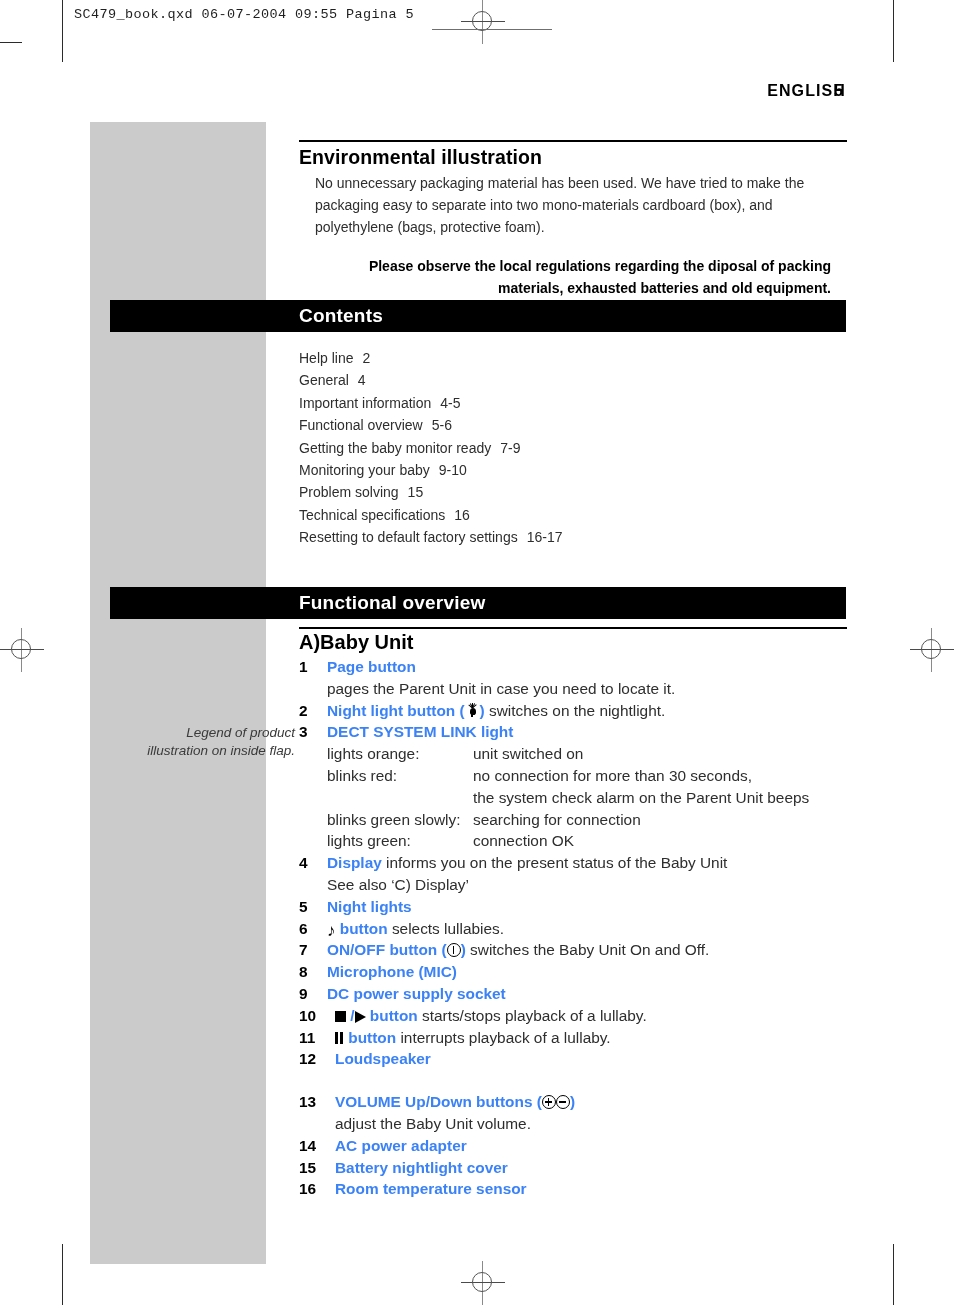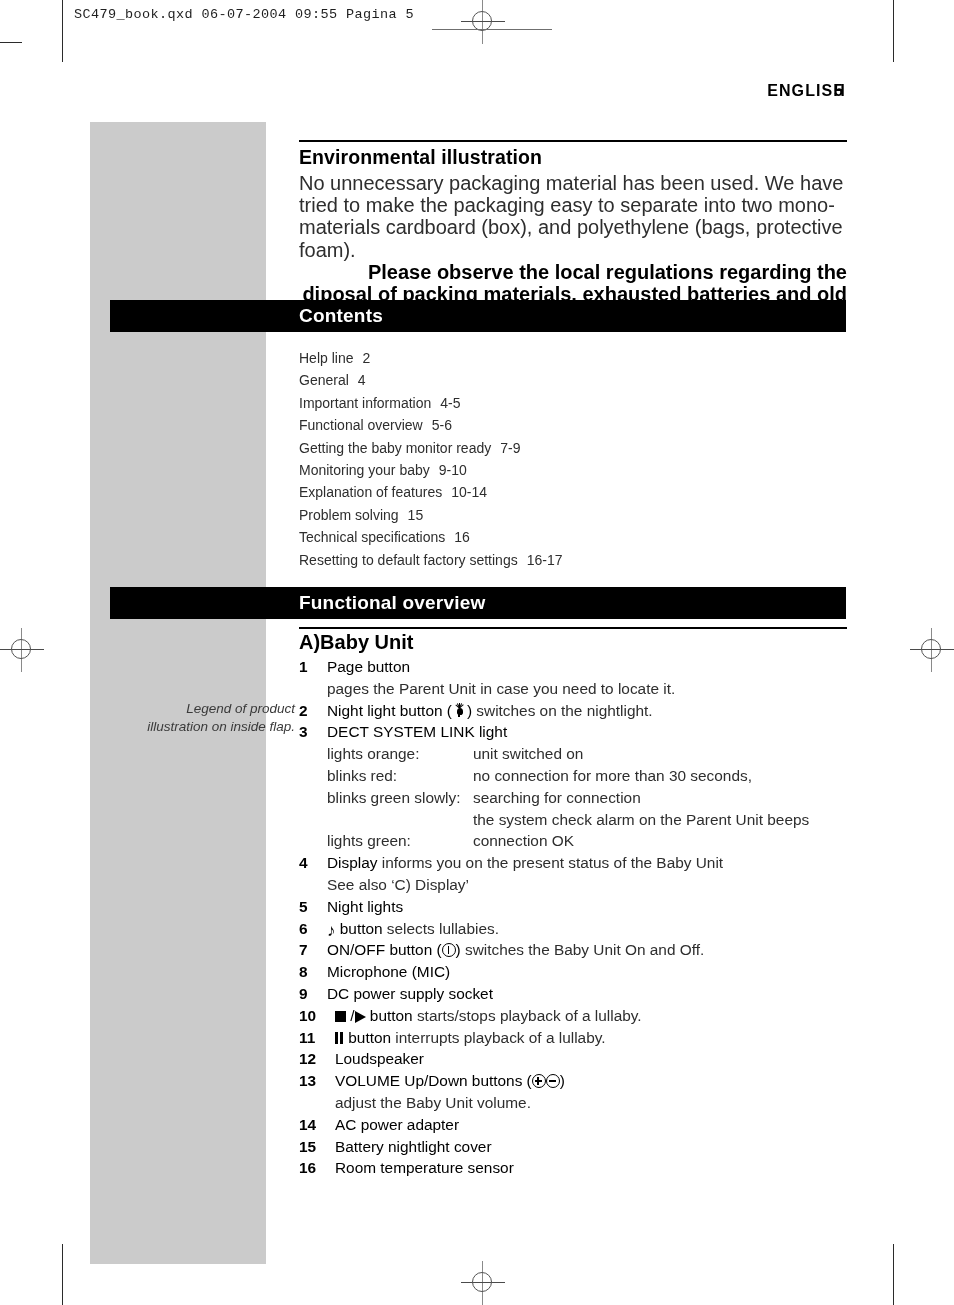--- a/index.html
+++ b/index.html
@@ -84,21 +84,21 @@
     position: absolute;
     left: 90px;
     top: 122px;
     width: 176px;
     height: 1142px;
     background: #cbcbcb;
   }
   .legend-note {
     position: absolute;
     left: 90px;
-    top: 700px;
+    top: 724px;
     width: 209px;
     padding-right: 4px;
     box-sizing: border-box;
     text-align: right;
     font-style: italic;
     font-size: 13.5px;
     line-height: 18px;
     color: #3a3a3a;
   }
 
@@ -152,22 +152,22 @@
   }
 
   h2.sec {
     margin: 0;
     font-size: 19.5px;
     font-weight: bold;
     letter-spacing: 0.1px;
     color: #000;
   }
   p.body {
-    margin: 0;
-    font-size: 20px;
+    margin: 16px;
+    font-size: 14px;
     line-height: 22.2px;
     color: #2e2e2e;
   }
   p.body.bold {
     font-weight: bold;
     color: #000;
     text-align: right;
   }
 
   .toc {
@@ -210,22 +210,22 @@
     white-space: nowrap;
   }
   .li .num {
     position: absolute;
     left: 0;
     top: 0;
     font-weight: bold;
     color: #000;
   }
   .li b {
-    color: #000000;
-    font-weight: normal;
+    color: #3b82f6;
+    font-weight: bold;
   }
   .li.sub {
     padding-left: 28px;
     color: #2e2e2e;
   }
 
   .dect-table {
     position: relative;
     padding-left: 28px;
     font-size: 15.4px;
@@ -421,21 +421,20 @@
   <span>Contents</span>
 </div>
 
 <div class="toc">
   <div class="toc-row"><span>Help line</span><span class="pg">2</span></div>
   <div class="toc-row"><span>General</span><span class="pg">4</span></div>
   <div class="toc-row"><span>Important information</span><span class="pg">4-5</span></div>
   <div class="toc-row"><span>Functional overview</span><span class="pg">5-6</span></div>
   <div class="toc-row"><span>Getting the baby monitor ready</span><span class="pg">7-9</span></div>
   <div class="toc-row"><span>Monitoring your baby</span><span class="pg">9-10</span></div>
-  <div class="toc-row"><span>Explanation of features</span><span class="pg">10-14</span></div>
   <div class="toc-row"><span>Problem solving</span><span class="pg">15</span></div>
   <div class="toc-row"><span>Technical specifications</span><span class="pg">16</span></div>
   <div class="toc-row"><span>Resetting to default factory settings</span><span class="pg">16-17</span></div>
 </div>
 
 <div class="band" style="top:587px;">
   <span>Functional overview</span>
 </div>
 <div class="rule" style="top:627px;"></div>
 
@@ -461,26 +460,26 @@
   <div class="dect-table">
     <div class="dect-row">
         <span class="k">lights orange:</span>
         <span class="v">unit switched on</span>
       </div>
     <div class="dect-row">
         <span class="k">blinks red:</span>
         <span class="v">no connection for more than 30 seconds,</span>
       </div>
     <div class="dect-row">
+        <span class="k"></span>
+        <span class="v">the system check alarm on the Parent Unit beeps</span>
+      </div>
+    <div class="dect-row">
         <span class="k">blinks green slowly:</span>
         <span class="v">searching for connection</span>
-      </div>
-    <div class="dect-row">
-        <span class="k"></span>
-        <span class="v">the system check alarm on the Parent Unit beeps</span>
       </div>
     <div class="dect-row">
         <span class="k">lights green:</span>
         <span class="v">connection OK</span>
       </div>
   </div>
 
   <div class="li">
     <span class="num">4</span><b>Display</b><span> informs you on the present status of the Baby Unit</span>
   </div>
@@ -513,21 +512,21 @@
   </div>
 
   <div class="li" style="padding-left:36px;">
     <span class="num">11</span><span class="pause"></span><b> button</b><span> interrupts playback of a lullaby.</span>
   </div>
 
   <div class="li" style="padding-left:36px;">
     <span class="num">12</span><b>Loudspeaker</b>
   </div>
 
-  <div class="li" style="padding-left:36px;">
+  <div class="li" style="padding-left:36px;margin-top:21px;">
     <span class="num">13</span><b>VOLUME Up/Down buttons (</b><span class="circ"><span class="h"></span><span class="v"></span></span><span class="circ"><span class="h"></span></span><b>)</b>
   </div>
   <div class="li sub" style="padding-left:36px;">
     <span>adjust the Baby Unit volume.</span>
   </div>
 
   <div class="li" style="padding-left:36px;">
     <span class="num">14</span><b>AC power adapter</b>
   </div>
 

